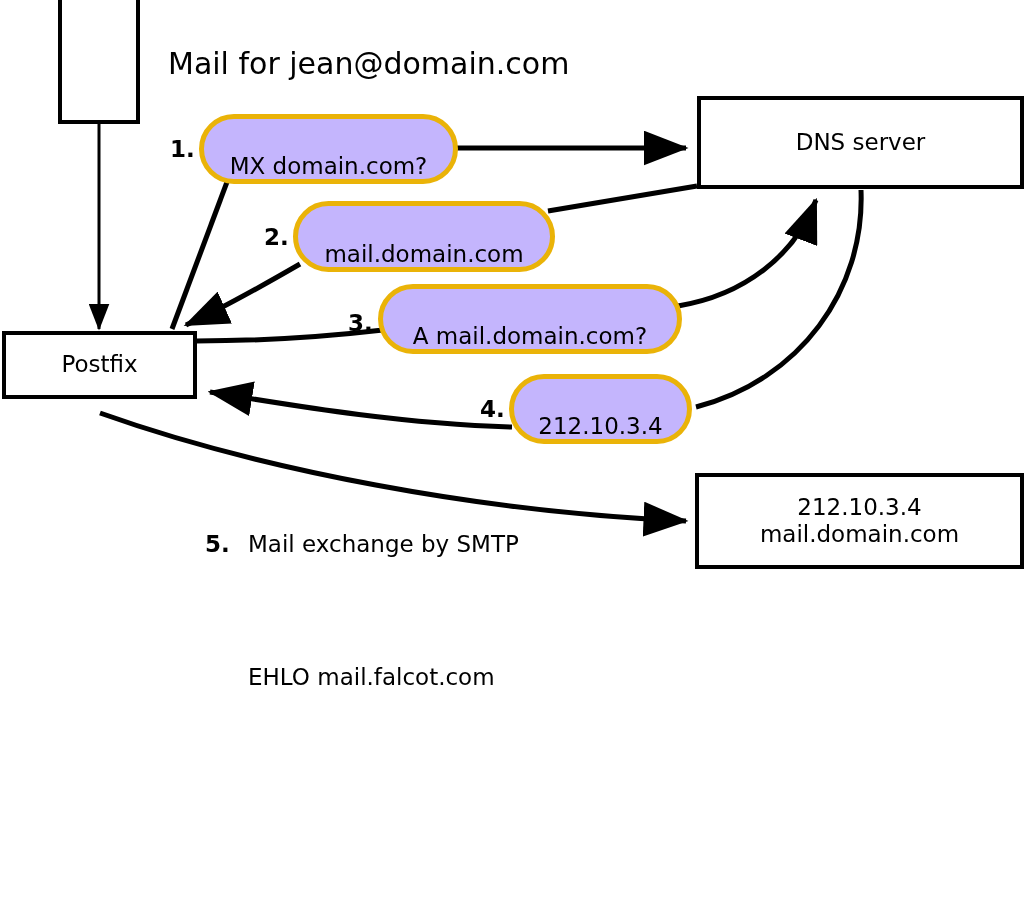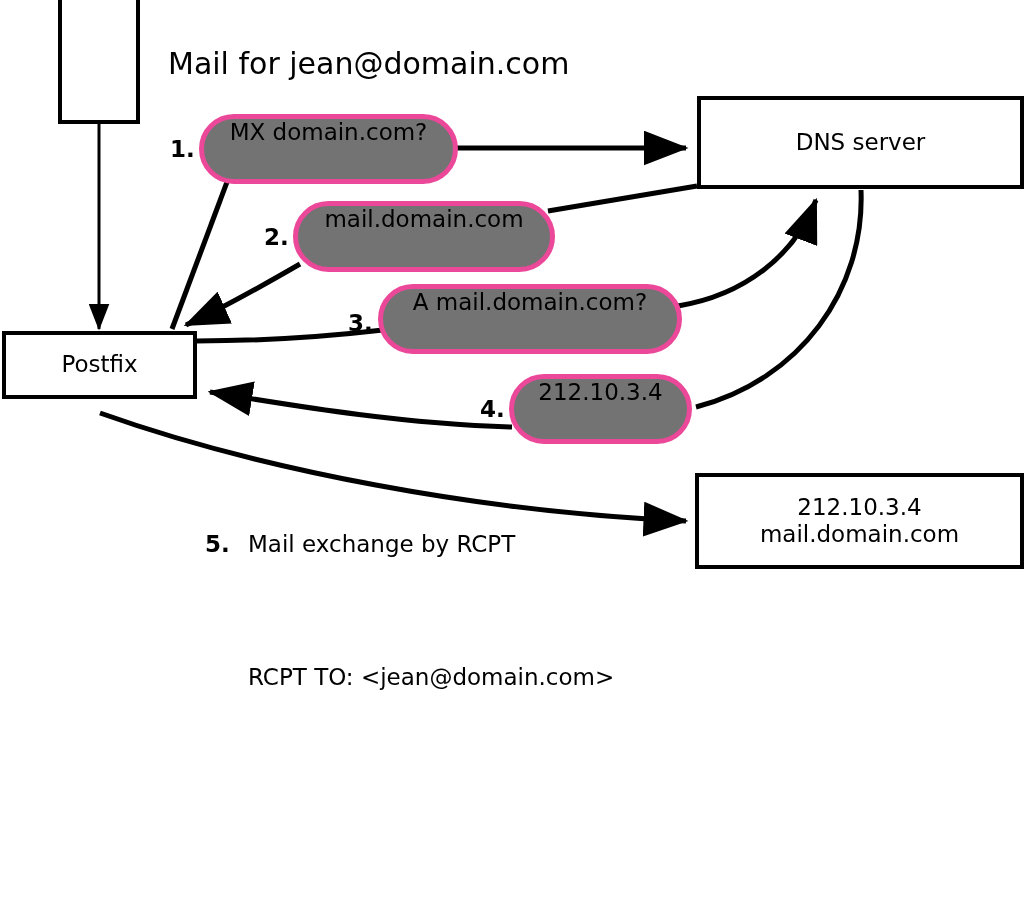--- a/index.html
+++ b/index.html
@@ -34,24 +34,24 @@
     display: flex;
     flex-direction: column;
     align-items: center;
     justify-content: center;
     text-align: center;
     line-height: 1.18;
   }
   .pill {
     position: absolute;
     box-sizing: border-box;
-    border: 5px solid #ec4899;
-    background: #737373;
+    border: 5px solid #eab308;
+    background: #c4b5fd;
     display: flex;
-    align-items: flex-start;
+    align-items: flex-end;
     justify-content: center;
     text-align: center;
     white-space: nowrap;
   }
   .step-num {
     position: absolute;
     font-weight: bold;
     white-space: nowrap;
   }
   .plain-text {
@@ -131,24 +131,24 @@
   <div class="pill" style="left:378px; top:284px; width:304px; height:70px; border-radius:35px;">
     <span style="font-size:23px;">A mail.domain.com?</span>
   </div>
 
   <div class="step-num" style="left:480px; top:396px; font-size:23px;">4.</div>
   <div class="pill" style="left:509px; top:374px; width:183px; height:70px; border-radius:35px;">
     <span style="font-size:23px;">212.10.3.4</span>
   </div>
 
   <div class="step-num" style="left:205px; top:531px; font-size:23px;">5.</div>
-  <div class="plain-text" style="left:248px; top:531px; font-size:23px;">Mail exchange by RCPT</div>
+  <div class="plain-text" style="left:248px; top:531px; font-size:23px;">Mail exchange by SMTP</div>
 
   <div class="smtp-block" style="left:248px; top:595px; font-size:23px;">
-    <span class="smtp-line">RCPT TO: &lt;jean@domain.com&gt;</span>
+    <span class="smtp-line">EHLO mail.falcot.com</span>
     
     
     
     
     
     
     
   </div>
 
 </div>

